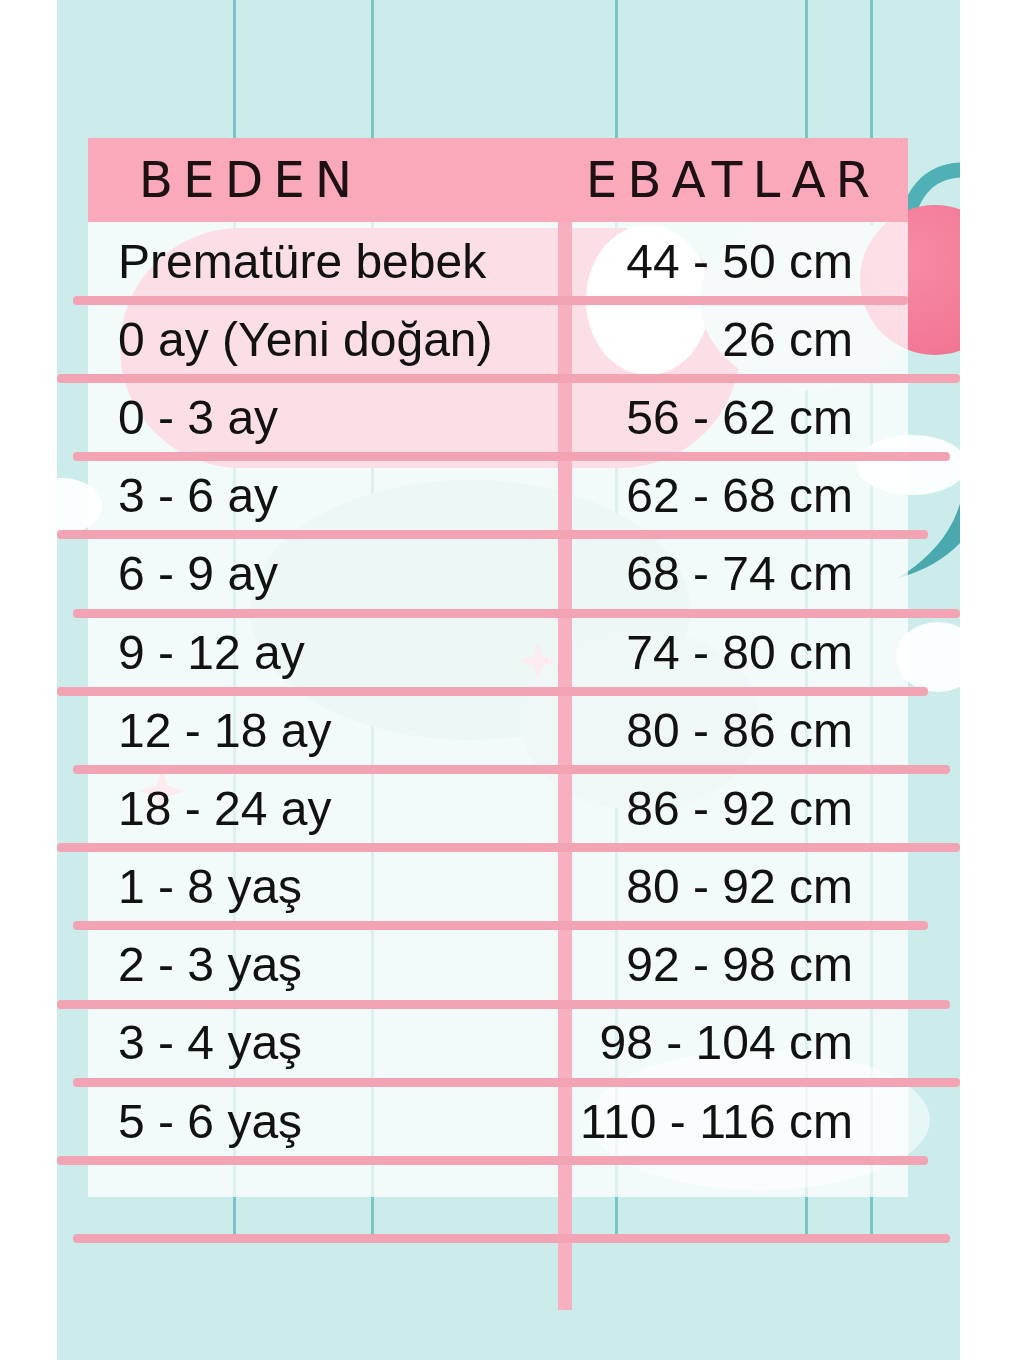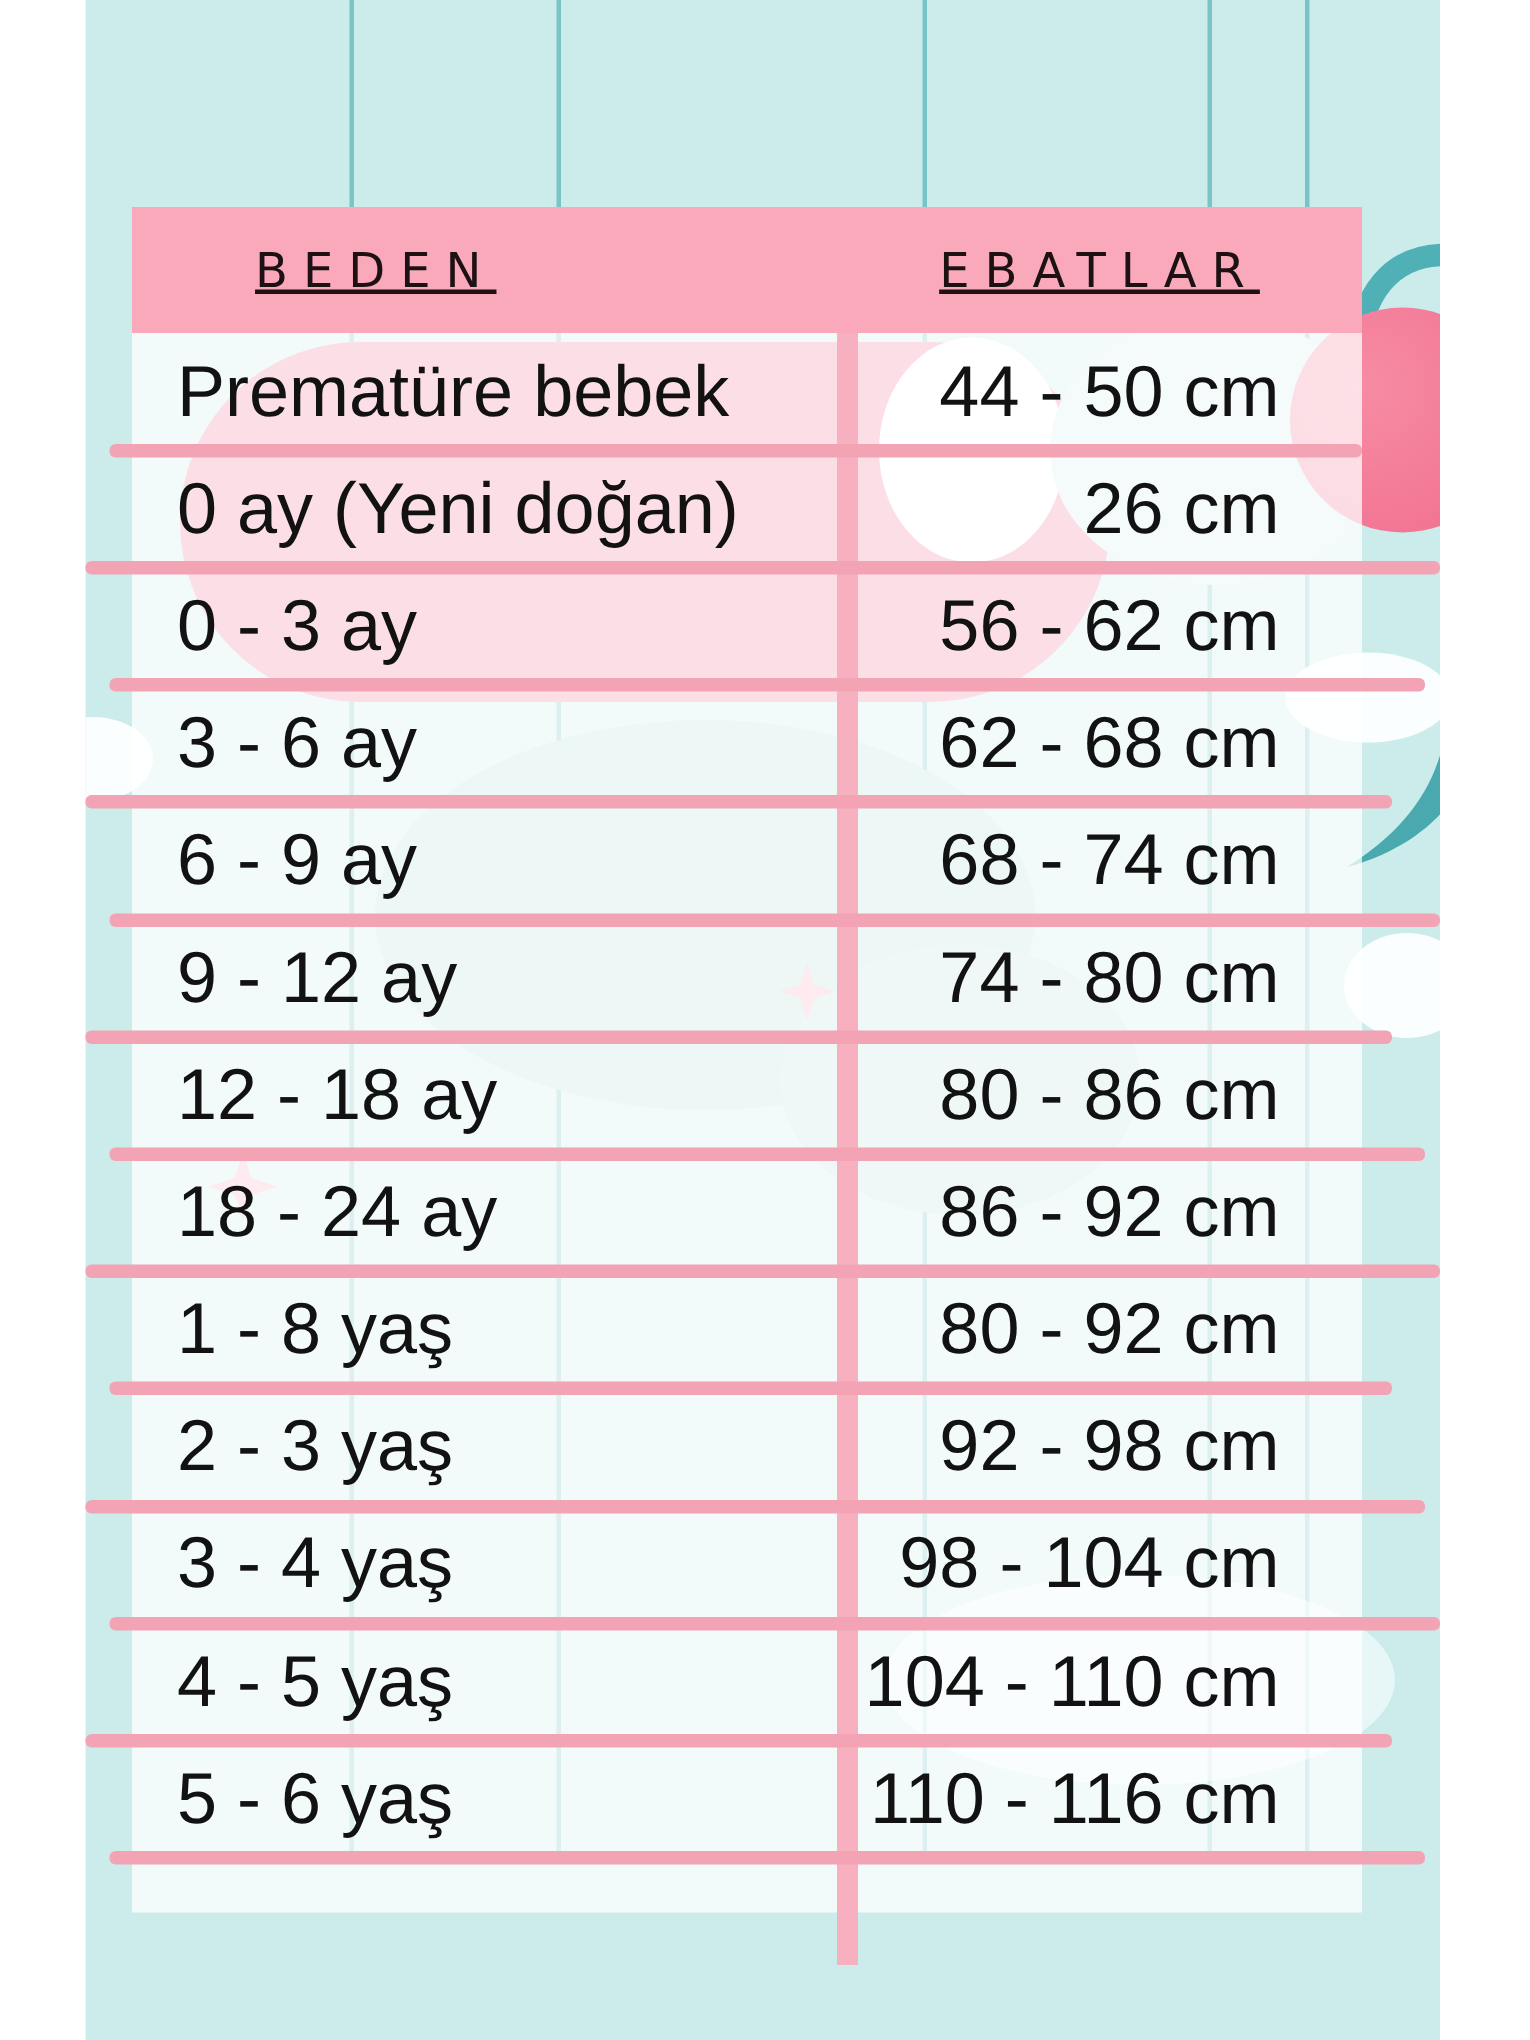--- a/index.html
+++ b/index.html
@@ -48,21 +48,21 @@
   
   .size-table{
     position:absolute;left:88px;top:138px;width:820px;height:1138px;
   }
   .thead{
     position:relative;height:84px;background:#f9a9b9;display:flex;z-index:3;
   }
   .th{
     display:flex;align-items:center;justify-content:center;
     font-family:"DejaVu Sans", sans-serif;
-    font-size:32px;letter-spacing:10px;color:#1d1114;font-weight:400;text-decoration:underline;
+    font-size:50px;letter-spacing:10px;color:#1d1114;font-weight:400;
   }
   .th-left{width:470px;padding-right:145px;box-sizing:border-box;}
   .th-right{flex:1;text-align:right;}
   .tbody{position:relative;}
   .row{
     display:flex;height:78.2px;background:rgba(255,255,255,0.74);
   }
   .row.empty{height:37px;}
   .cell{display:flex;align-items:center;font-size:48px;color:#121212;box-sizing:border-box;}
   .cell-size{width:470px;padding-left:30px;}
@@ -165,24 +165,20 @@
     </div>
     <div class="row">
       <div class="cell cell-size">2 - 3 yaş</div>
       <div class="cell cell-dim">92 - 98 cm</div>
     </div>
     <div class="row">
       <div class="cell cell-size">3 - 4 yaş</div>
       <div class="cell cell-dim">98 - 104 cm</div>
     </div>
     <div class="row">
-      <div class="cell cell-size">4 - 5 yaş</div>
-      <div class="cell cell-dim">104 - 110 cm</div>
-    </div>
-    <div class="row">
       <div class="cell cell-size">5 - 6 yaş</div>
       <div class="cell cell-dim">110 - 116 cm</div>
     </div>
     <div class="row empty"></div>
   </div>
 
   <div class="separator"></div>
   <div class="divider d1"></div>
   <div class="divider d2"></div>
   <div class="divider d3"></div>

